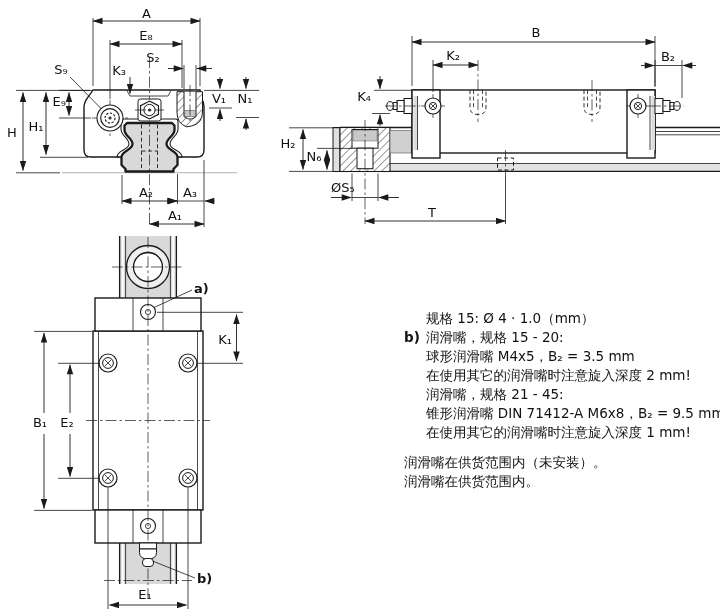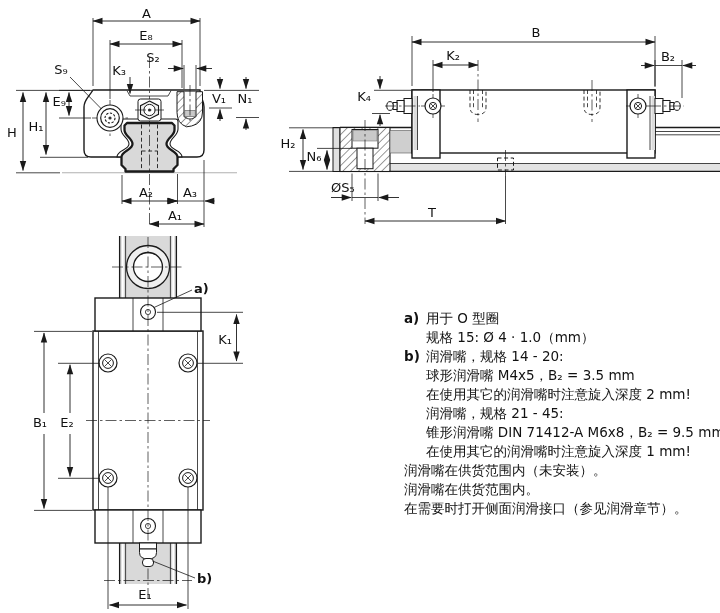--- a/index.html
+++ b/index.html
@@ -13,21 +13,21 @@
   .cl{stroke:#1a1a1a;stroke-width:0.7;stroke-dasharray:11 3 2.5 3;fill:none;}
   .hid{stroke:#1a1a1a;stroke-width:0.9;stroke-dasharray:4 2.6;fill:none;}
   .rail{fill:#d9d9d9;stroke:#1a1a1a;stroke-width:2.3;stroke-linejoin:round;}
   .lbl{font:13px "DejaVu Sans",sans-serif;fill:#111;text-anchor:middle;}
   .ls{text-anchor:start;} .le{text-anchor:end;}
   .bold{font-weight:bold;}
   .notes{position:absolute;left:404px;top:309px;width:316px;
          font-size:13.5px;line-height:19px;color:#111;}
   .nline{white-space:nowrap;}
   .mk{display:inline-block;width:22px;font-weight:bold;}
-  .gap{}
+  .gap{margin-top:11px;}
 </style>
 </head>
 <body>
 
 <div id="stage">
 
 <svg width="720" height="613" viewBox="0 0 720 613">
   <defs>
     <marker id="ar" markerWidth="11" markerHeight="8" refX="10" refY="4" orient="auto-start-reverse" markerUnits="userSpaceOnUse">
       <path d="M0.5,0.8 L10.5,4 L0.5,7.2 Z" fill="#1a1a1a"></path>
@@ -369,26 +369,24 @@
 
       <line class="thin" x1="108" y1="487" x2="108" y2="609"></line>
       <line class="thin" x1="188" y1="487" x2="188" y2="609"></line>
       <line class="dim" x1="109.5" y1="605" x2="186.5" y2="605" marker-start="url(#ar)" marker-end="url(#ar)"></line>
       <text class="lbl" x="145" y="599">E₁</text>
     </g>
   </g>
 </svg>
 
 <div class="notes">
-  <div class="nline"><span class="mk">a)</span><span>用于 O 型圈</span></div>
   <div class="nline"><span class="mk"></span><span>规格 15: Ø 4 · 1.0（mm）</span></div>
-  <div class="nline"><span class="mk">b)</span><span>润滑嘴，规格 14 - 20:</span></div>
+  <div class="nline"><span class="mk">b)</span><span>润滑嘴，规格 15 - 20:</span></div>
   <div class="nline"><span class="mk"></span><span>球形润滑嘴 M4x5，B₂ = 3.5 mm</span></div>
   <div class="nline"><span class="mk"></span><span>在使用其它的润滑嘴时注意旋入深度 2 mm!</span></div>
   <div class="nline"><span class="mk"></span><span>润滑嘴，规格 21 - 45:</span></div>
   <div class="nline"><span class="mk"></span><span>锥形润滑嘴 DIN 71412-A M6x8，B₂ = 9.5 mm</span></div>
   <div class="nline"><span class="mk"></span><span>在使用其它的润滑嘴时注意旋入深度 1 mm!</span></div>
   <div class="nline flush gap"><span>润滑嘴在供货范围内（未安装）。</span></div>
   <div class="nline flush"><span>润滑嘴在供货范围内。</span></div>
-  <div class="nline flush"><span>在需要时打开侧面润滑接口（参见润滑章节）。</span></div>
 </div>
 
 </div>
 
 </body></html>

